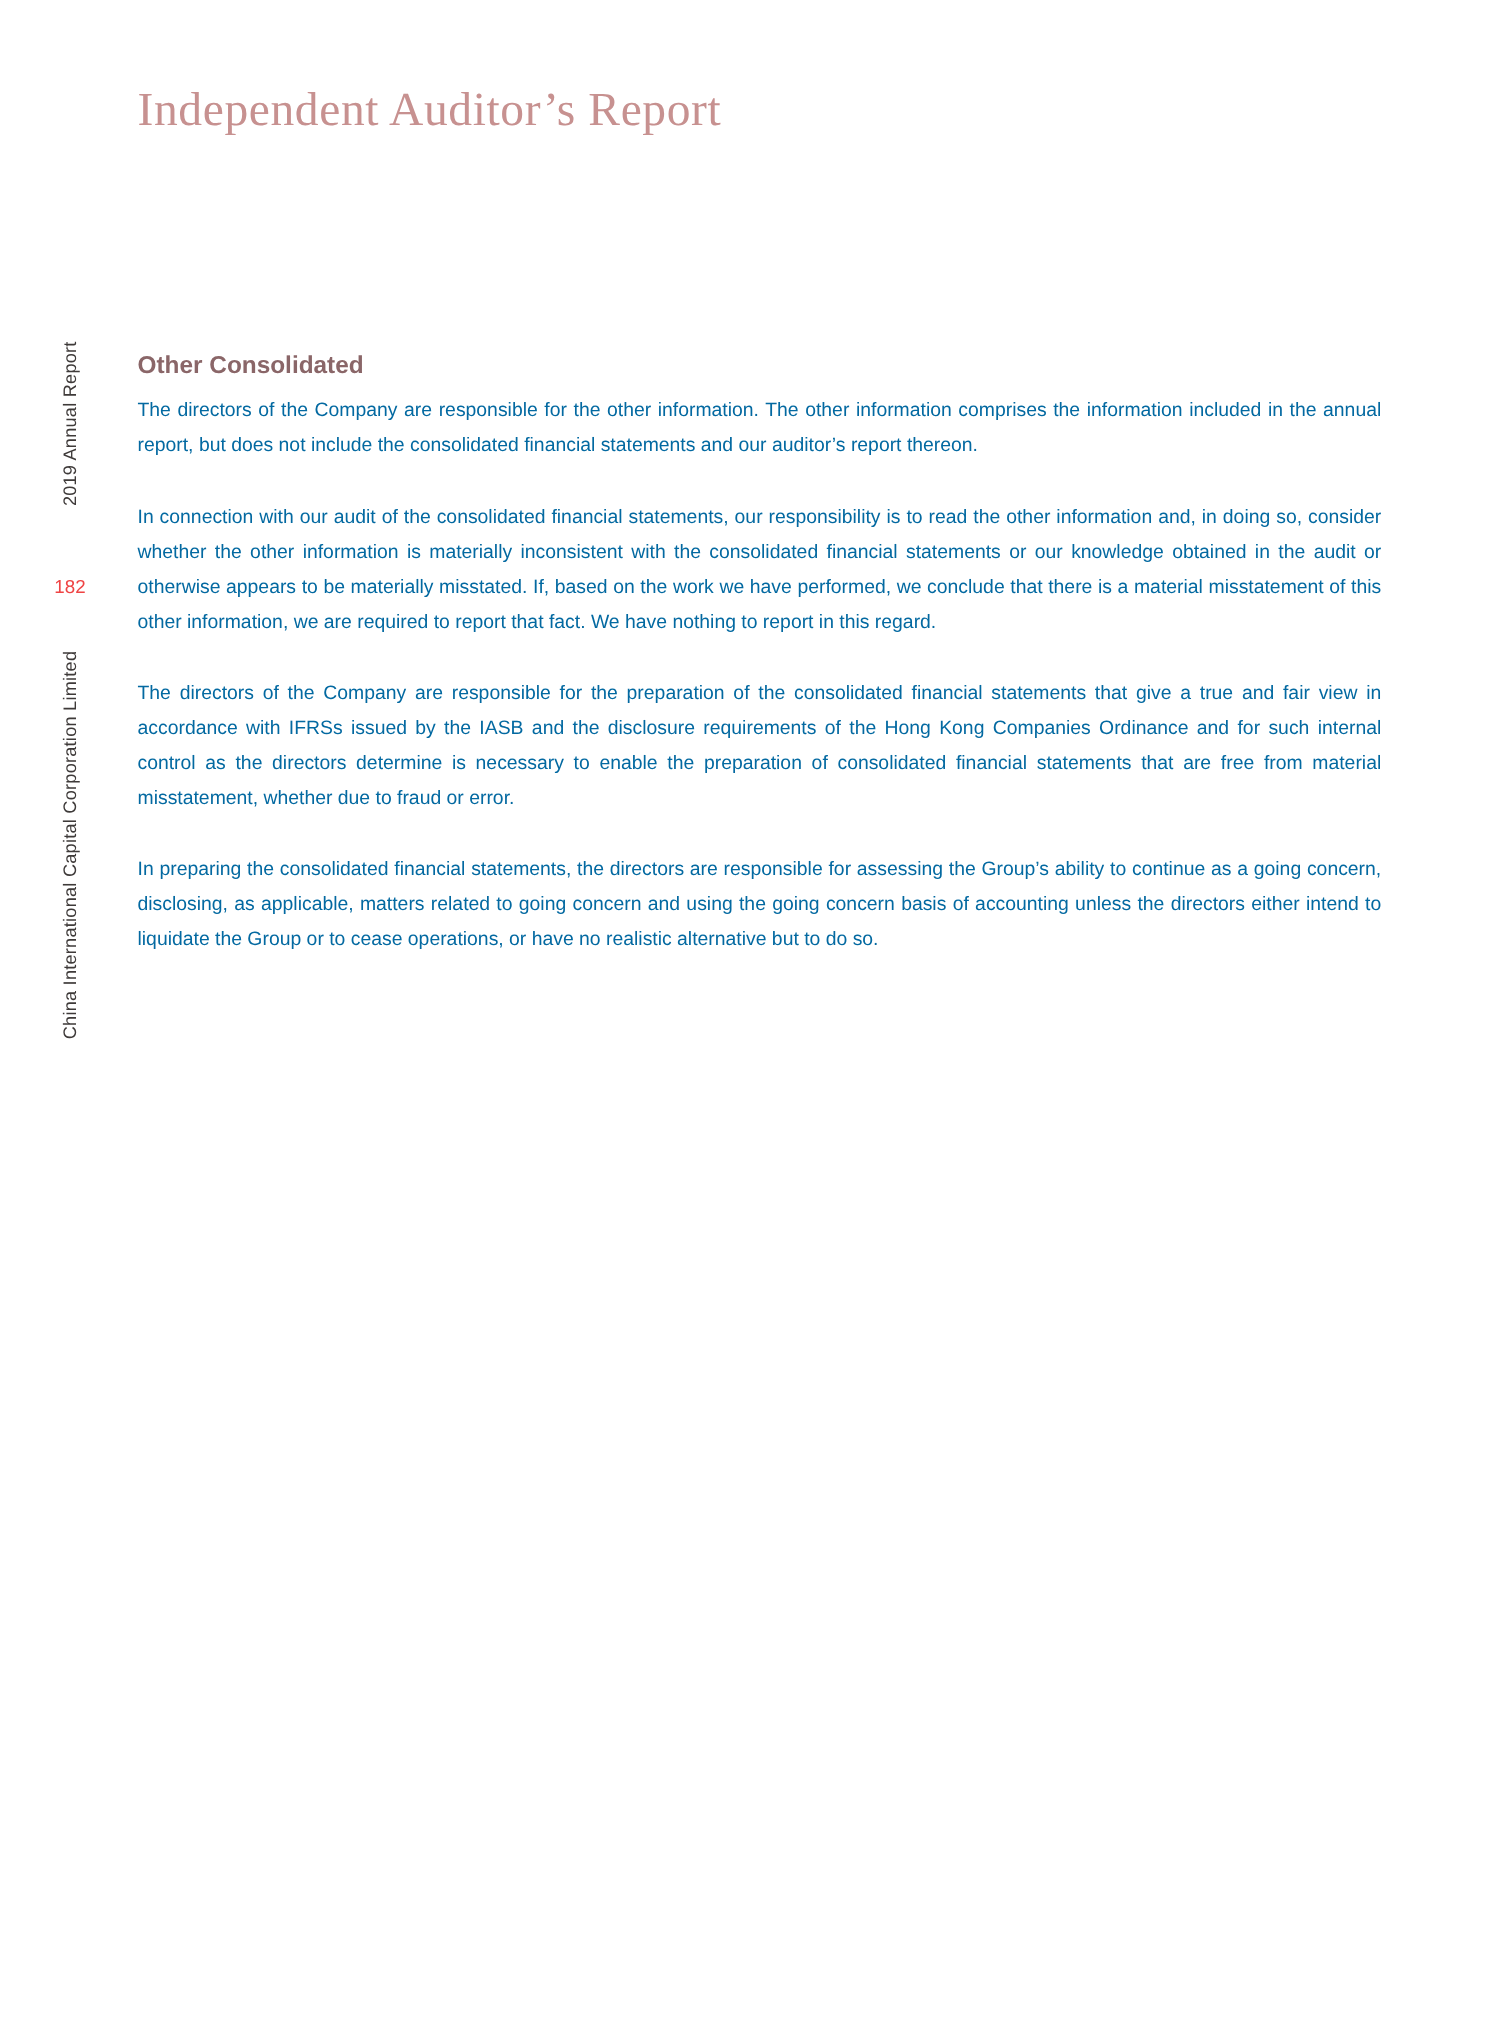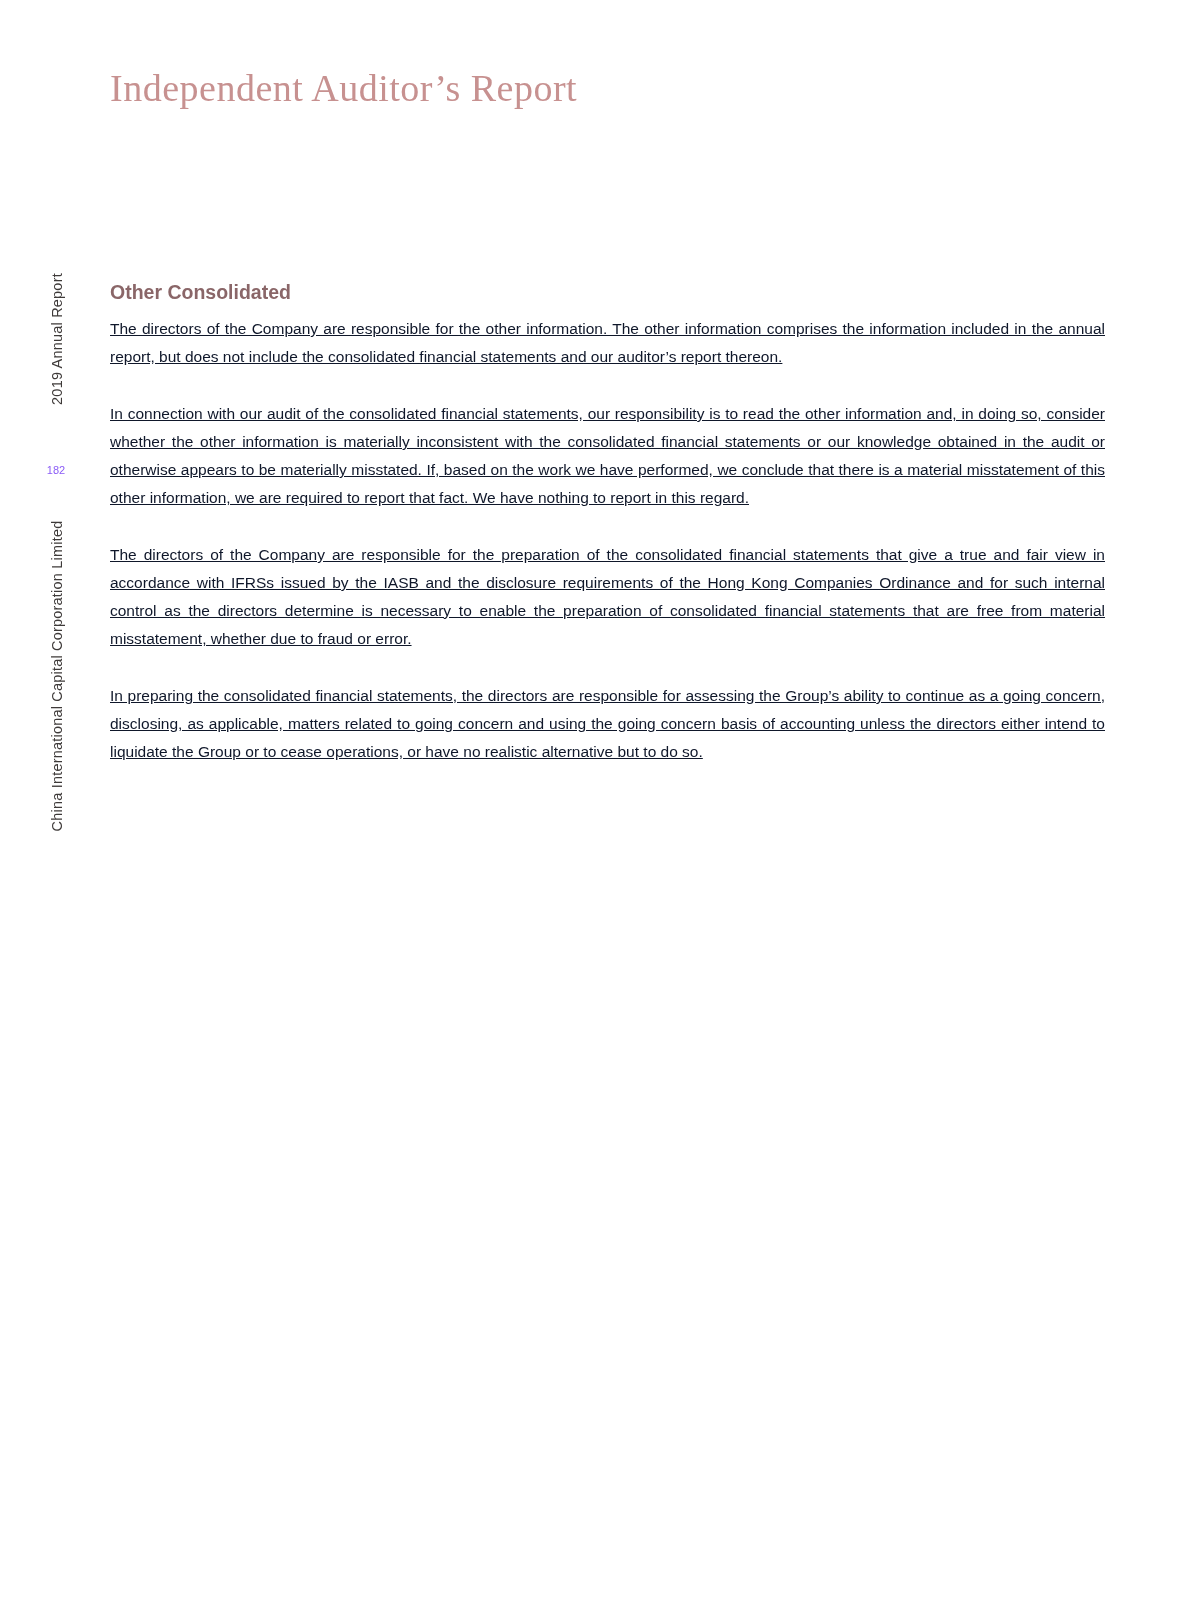--- a/index.html
+++ b/index.html
@@ -20,22 +20,22 @@
     color: #3e3a39;
     letter-spacing: 0.2px;
     transform: translate(-50%, -50%) rotate(-90deg);
   }
   .v-top    { left: 57px; top: 339px; }
   .v-bottom { left: 57px; top: 676px; }
   .page-number {
     position: absolute;
     left: 56px; top: 470px;
     transform: translate(-50%, -50%);
-    font-size: 11px;
-    color: #8b5cf6;
+    font-size: 15px;
+    color: #ef4444;
   }
 
   
   .main {
     position: absolute;
     left: 110px;
     top: 70px;
     width: 995px;
   }
   .title {
@@ -56,23 +56,22 @@
     font-weight: 700;
     color: #8a6668;
     text-align: justify;
   }
   .section-heading.second { margin: 22px 0 10px 0; }
 
   .content p {
     margin: 0 0 29px 0;
     font-size: 15.5px;
     line-height: 28px;
-    color: #0f172a;
+    color: #0369a1;
     text-align: justify;
-    text-decoration: underline;
   }
 </style>
 </head>
 <body>
 
 <div class="page">
 
   <div>
     <div class="v-label v-top">2019 Annual Report</div>
     <div class="page-number">182</div>

